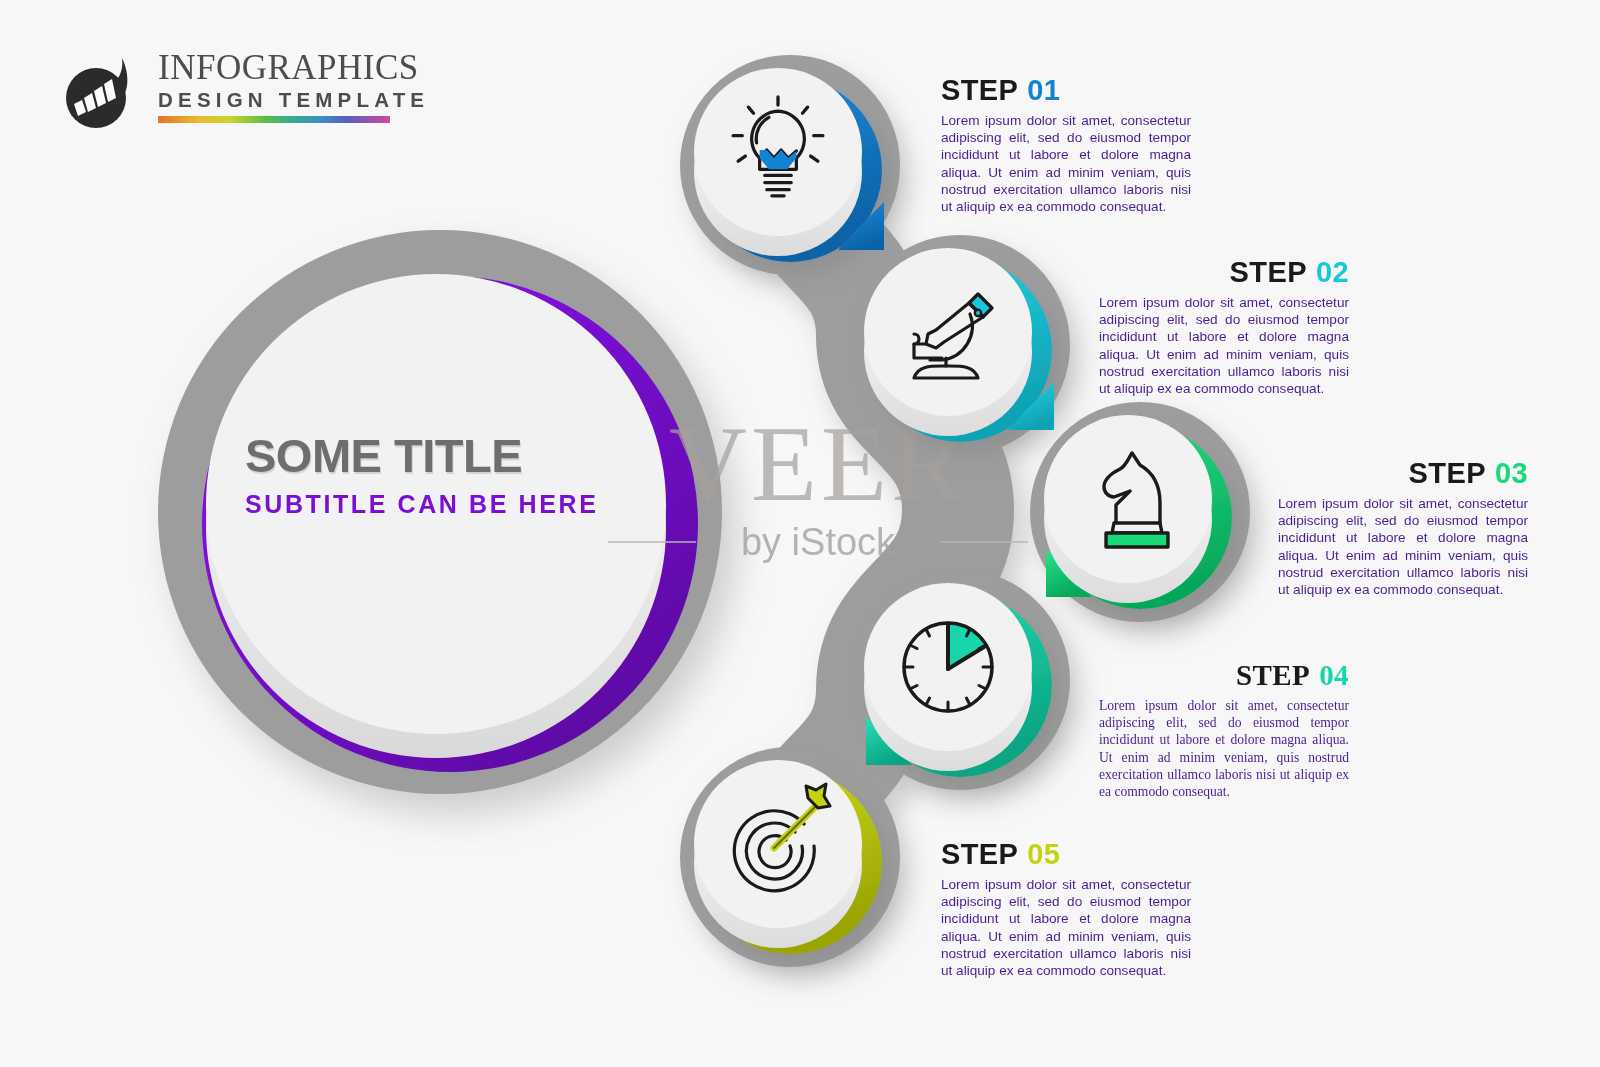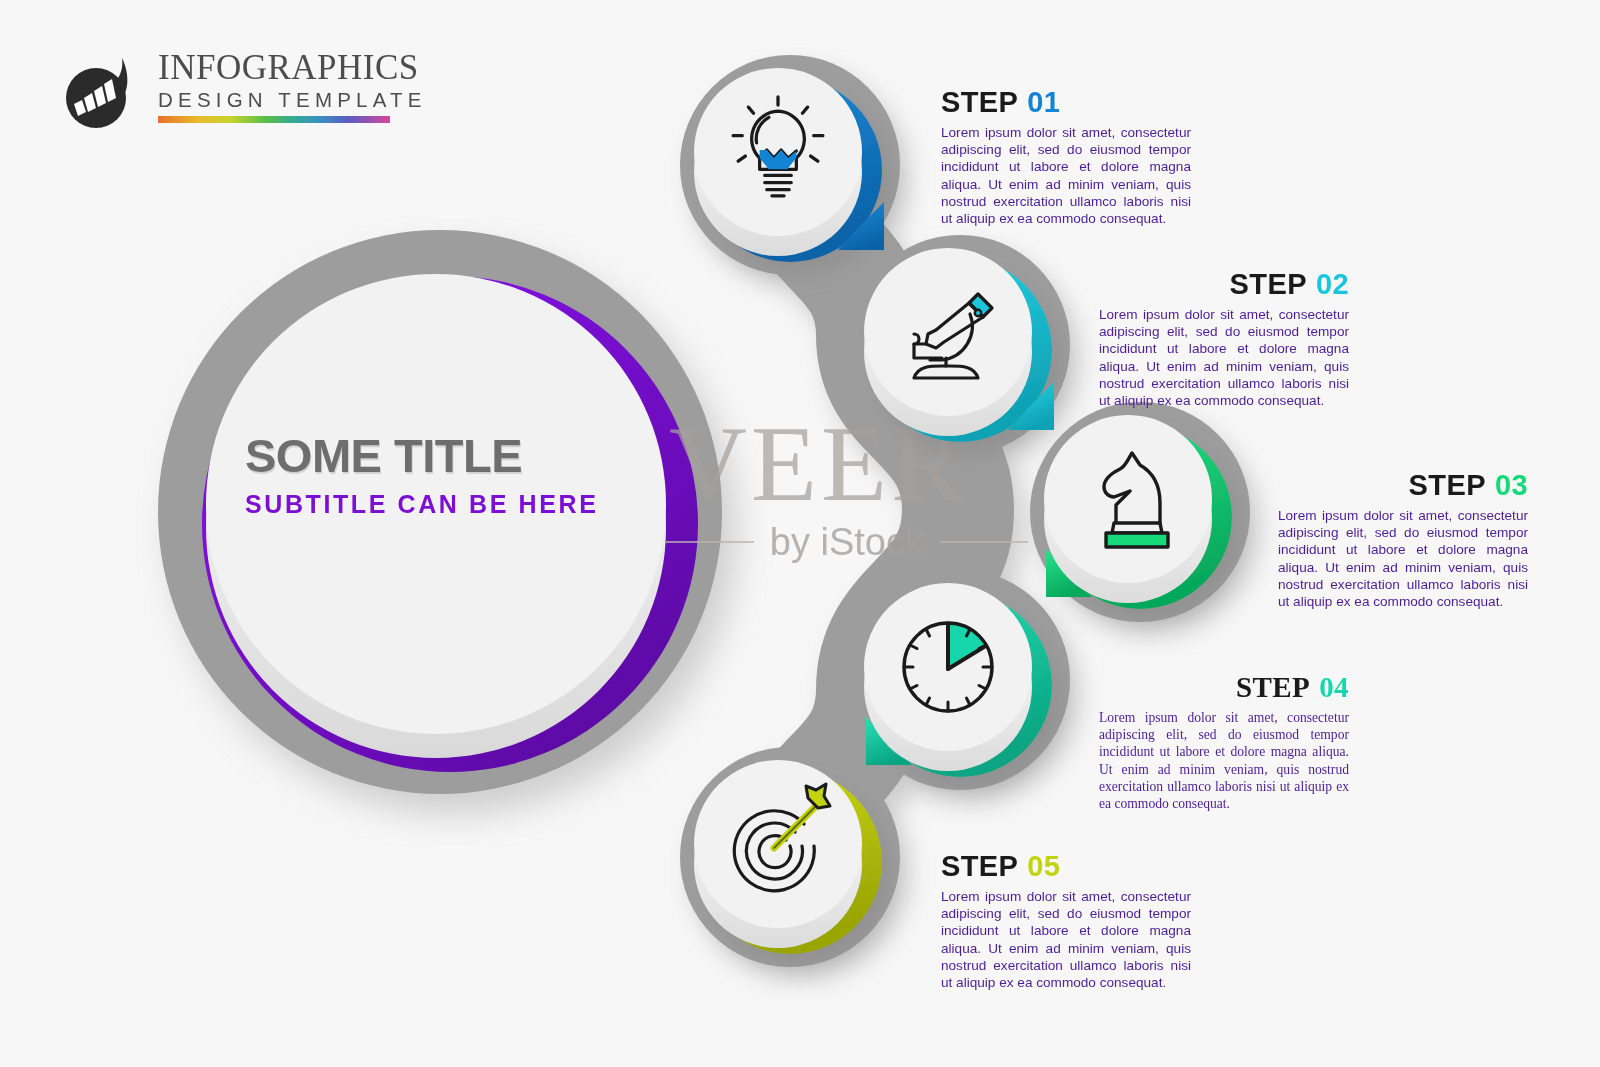--- a/index.html
+++ b/index.html
@@ -16,30 +16,30 @@
   
   .logo{position:absolute;left:60px;top:48px;width:340px;height:92px;}
   .logo-mark{position:absolute;left:0;top:8px;width:82px;height:78px;}
   .logo-text{position:absolute;left:98px;top:0px;width:240px;}
   .logo-line1{
     font-size:35px;letter-spacing:0.5px;color:#4d4d4d;
     font-weight:400;line-height:40px;white-space:nowrap;font-family:Liberation Serif, serif;
   }
   .logo-line2{
     font-size:20.5px;letter-spacing:5.2px;color:#4d4d4d;
-    font-weight:normal;line-height:24px;white-space:nowrap;
+    font-weight:bold;line-height:24px;white-space:nowrap;
   }
   .logo-bar{
     margin-top:4px;width:232px;height:7px;
     background:linear-gradient(90deg,#e8702a 0%,#e9ba2b 17%,#c9d32d 31%,#5bbf4a 46%,
                #35aa90 58%,#3a8fc4 70%,#5c5cc0 82%,#d14a9e 100%);
   }
 
   
-  .step-text{position:absolute;width:250px;margin-top:12px;}
+  .step-text{position:absolute;width:250px;}
   .step-head{
     font-size:29px;font-weight:bold;color:#1a1a1a;
     letter-spacing:0.4px;margin-bottom:6px;line-height:32px;
   }
   .step-head .num{margin-left:9px;}
   .step-body{
     font-size:13.6px;line-height:17.2px;color:#4c1d95;
     text-align:justify;
   }
   .align-right .step-head{text-align:right;}
@@ -59,21 +59,21 @@
     letter-spacing:2.6px;
   }
 
   
   .wm{position:absolute;left:608px;top:412px;width:420px;text-align:center;
       pointer-events:none;}
   .wm-main{
     font-family:"Liberation Serif", serif;
     font-size:108px;color:#a6a19e;opacity:.72;letter-spacing:4px;line-height:104px;
   }
-  .wm-sub-row{display:flex;align-items:center;justify-content:flex-end;margin-top:4px;}
+  .wm-sub-row{display:flex;align-items:center;justify-content:space-between;margin-top:4px;}
   .wm-rule{height:2px;background:#b9b4b1;width:88px;opacity:.75;}
   .wm-sub{
     font-size:38px;color:#a6a19e;opacity:.8;padding:0 16px;line-height:44px;
   }
 </style>
 </head>
 <body>
 
 <div id="stage">
 

